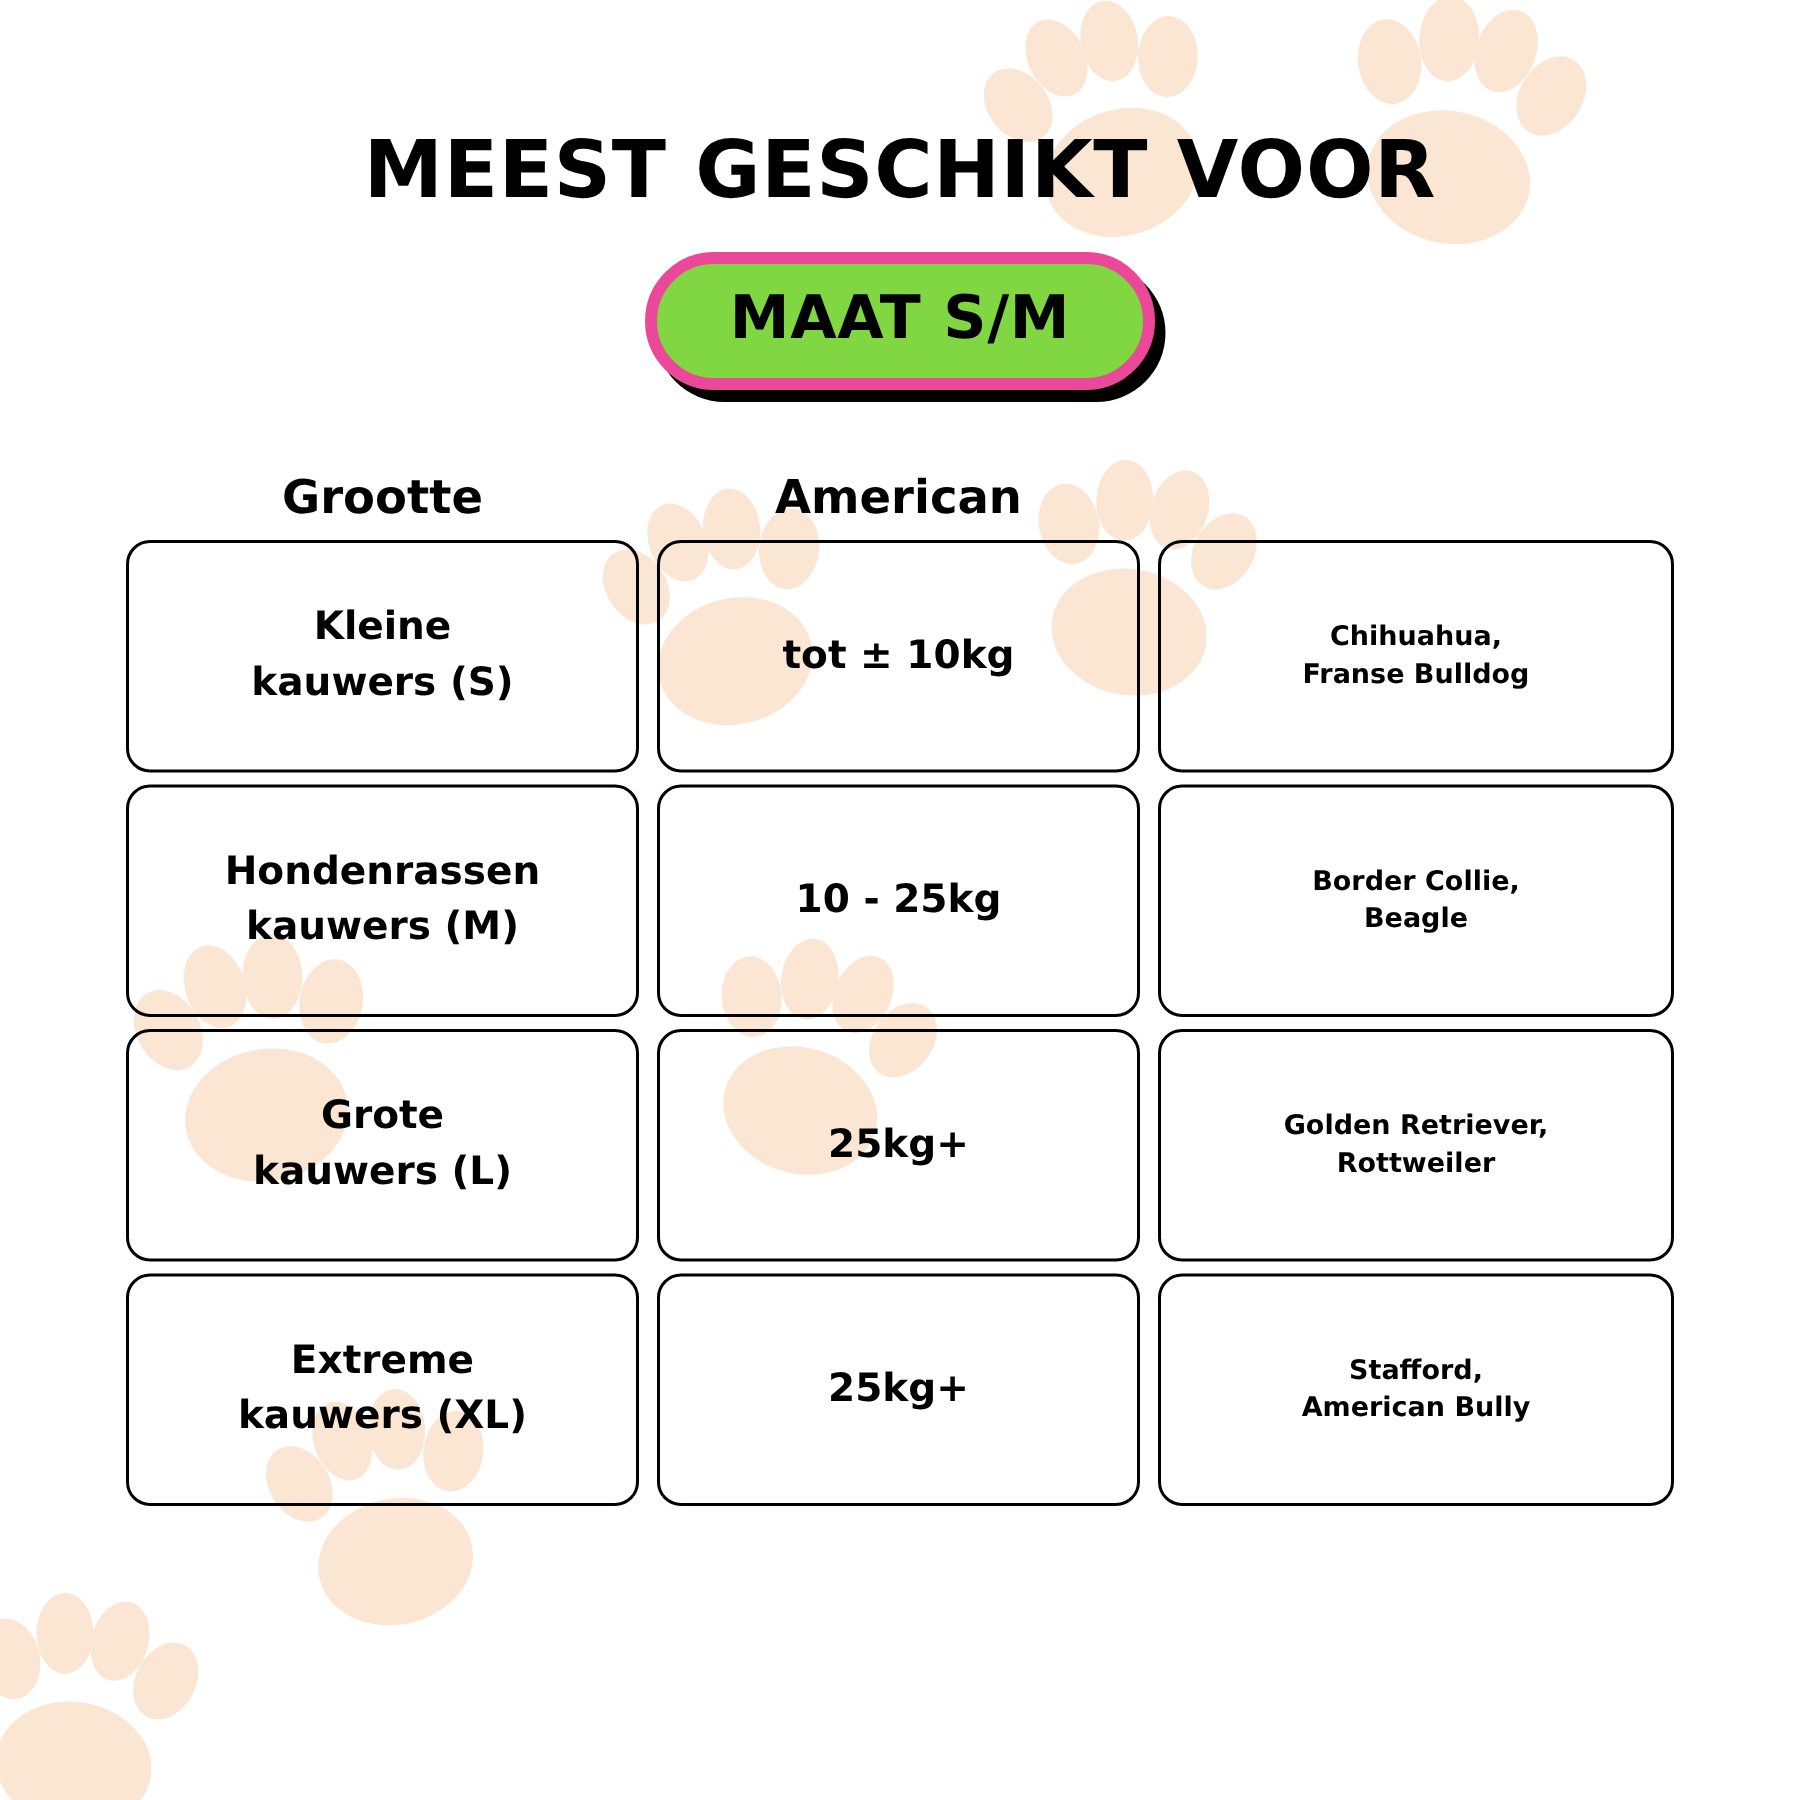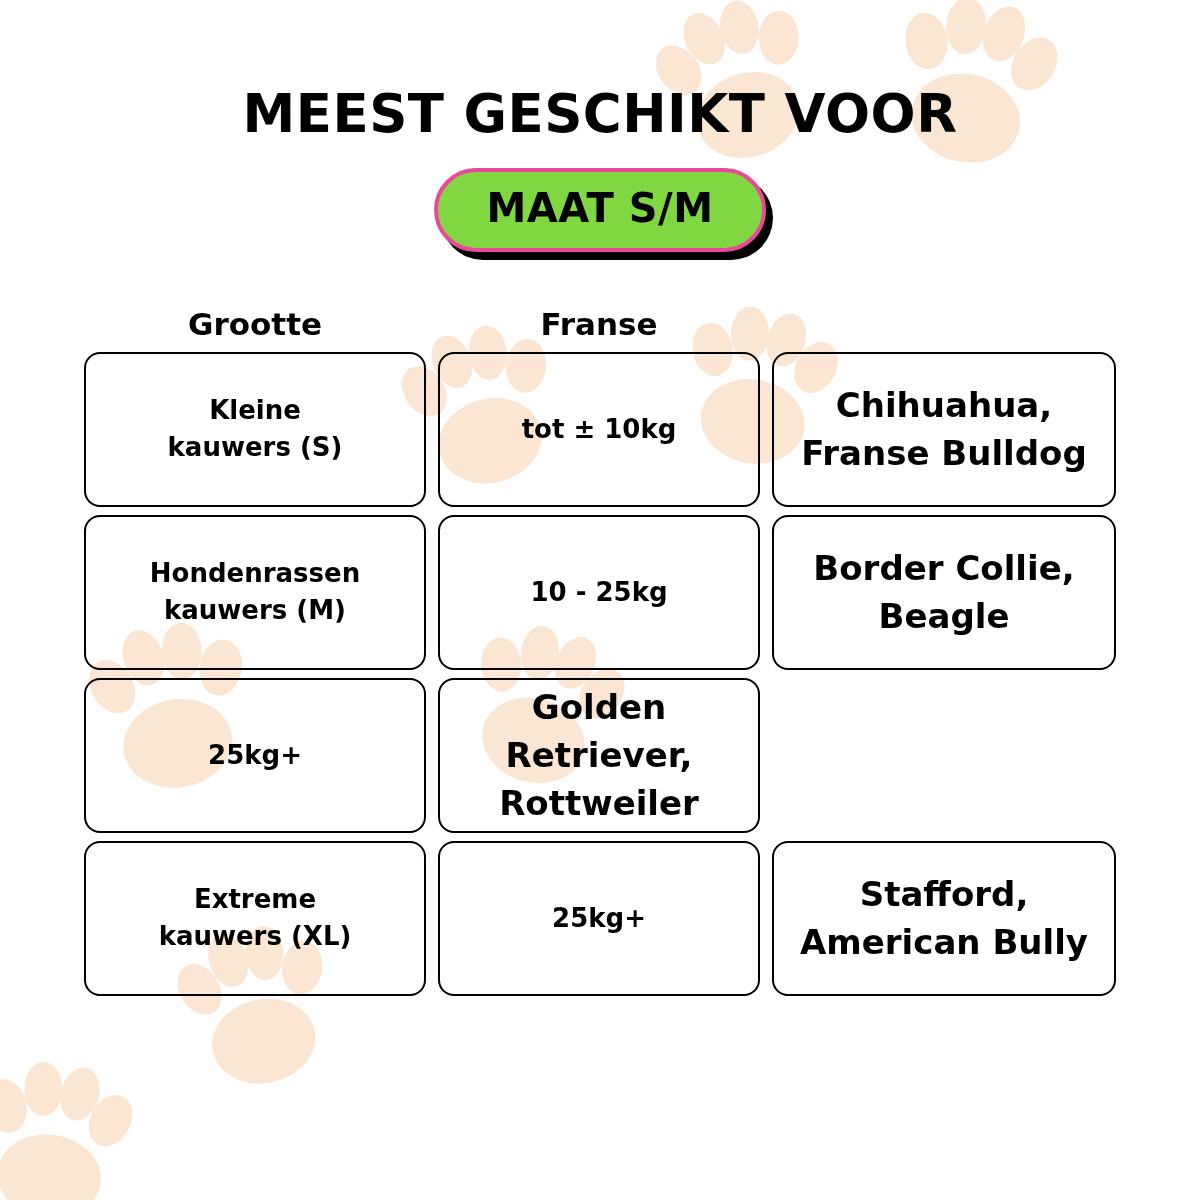--- a/index.html
+++ b/index.html
@@ -63,21 +63,21 @@
     height: 100%;
     background: #000000;
     border-radius: 48px;
     z-index: 0;
   }
   .badge-pill {
     position: relative;
     z-index: 1;
     background: #7ED321;
     background: #81d742;
-    border: 4px solid #ec4899;
+    border: 8px solid #ec4899;
     border-radius: 48px;
     padding: 14px 48px 18px 48px;
     font-size: 40px;
     font-weight: 800;
     color: #000000;
     letter-spacing: 0.5px;
     line-height: 1.1;
   }
 
   
@@ -117,21 +117,21 @@
     background: rgba(255,255,255,0.0);
   }
   .cell-text {
     font-size: 26px;
     font-weight: 800;
     color: #000000;
     line-height: 1.42;
     white-space: pre-line;
   }
   .cell.weight .cell-text { font-size: 26px; }
-  .cell.breeds .cell-text { font-size: 34px; }
+  .cell.breeds .cell-text { font-size: 18px; }
 </style>
 </head>
 <body>
 
 <svg id="paw-layer" viewBox="0 0 1200 1200" xmlns="http://www.w3.org/2000/svg">
   <defs>
     <g id="paw">
       <ellipse cx="0" cy="42" rx="52" ry="42"></ellipse>
       <ellipse cx="-52" cy="-22" rx="20" ry="27" transform="rotate(-20 -52 -22)"></ellipse>
       <ellipse cx="-18" cy="-44" rx="19" ry="27" transform="rotate(-8 -18 -44)"></ellipse>
@@ -159,21 +159,21 @@
     <div class="badge">
       <div class="badge-shadow"></div>
       <div class="badge-pill">MAAT S/M</div>
     </div>
   </div>
 
   <div class="table">
 
     <div class="col-headers">
       <div class="col-head">Grootte</div>
-      <div class="col-head">Franse</div>
+      <div class="col-head">American</div>
     </div>
 
     <div class="row">
       <div class="cell size">
           <span class="cell-text">Kleine
 kauwers (S)</span>
         </div>
       <div class="cell weight">
           <span class="cell-text">tot ± 10kg</span>
         </div>
@@ -191,20 +191,24 @@
       <div class="cell weight">
           <span class="cell-text">10 - 25kg</span>
         </div>
       <div class="cell breeds">
           <span class="cell-text">Border Collie,
 Beagle</span>
         </div>
     </div>
 
     <div class="row">
+      <div class="cell size">
+          <span class="cell-text">Grote
+kauwers (L)</span>
+        </div>
       <div class="cell weight">
           <span class="cell-text">25kg+</span>
         </div>
       <div class="cell breeds">
           <span class="cell-text">Golden Retriever,
 Rottweiler</span>
         </div>
     </div>
 
     <div class="row">

